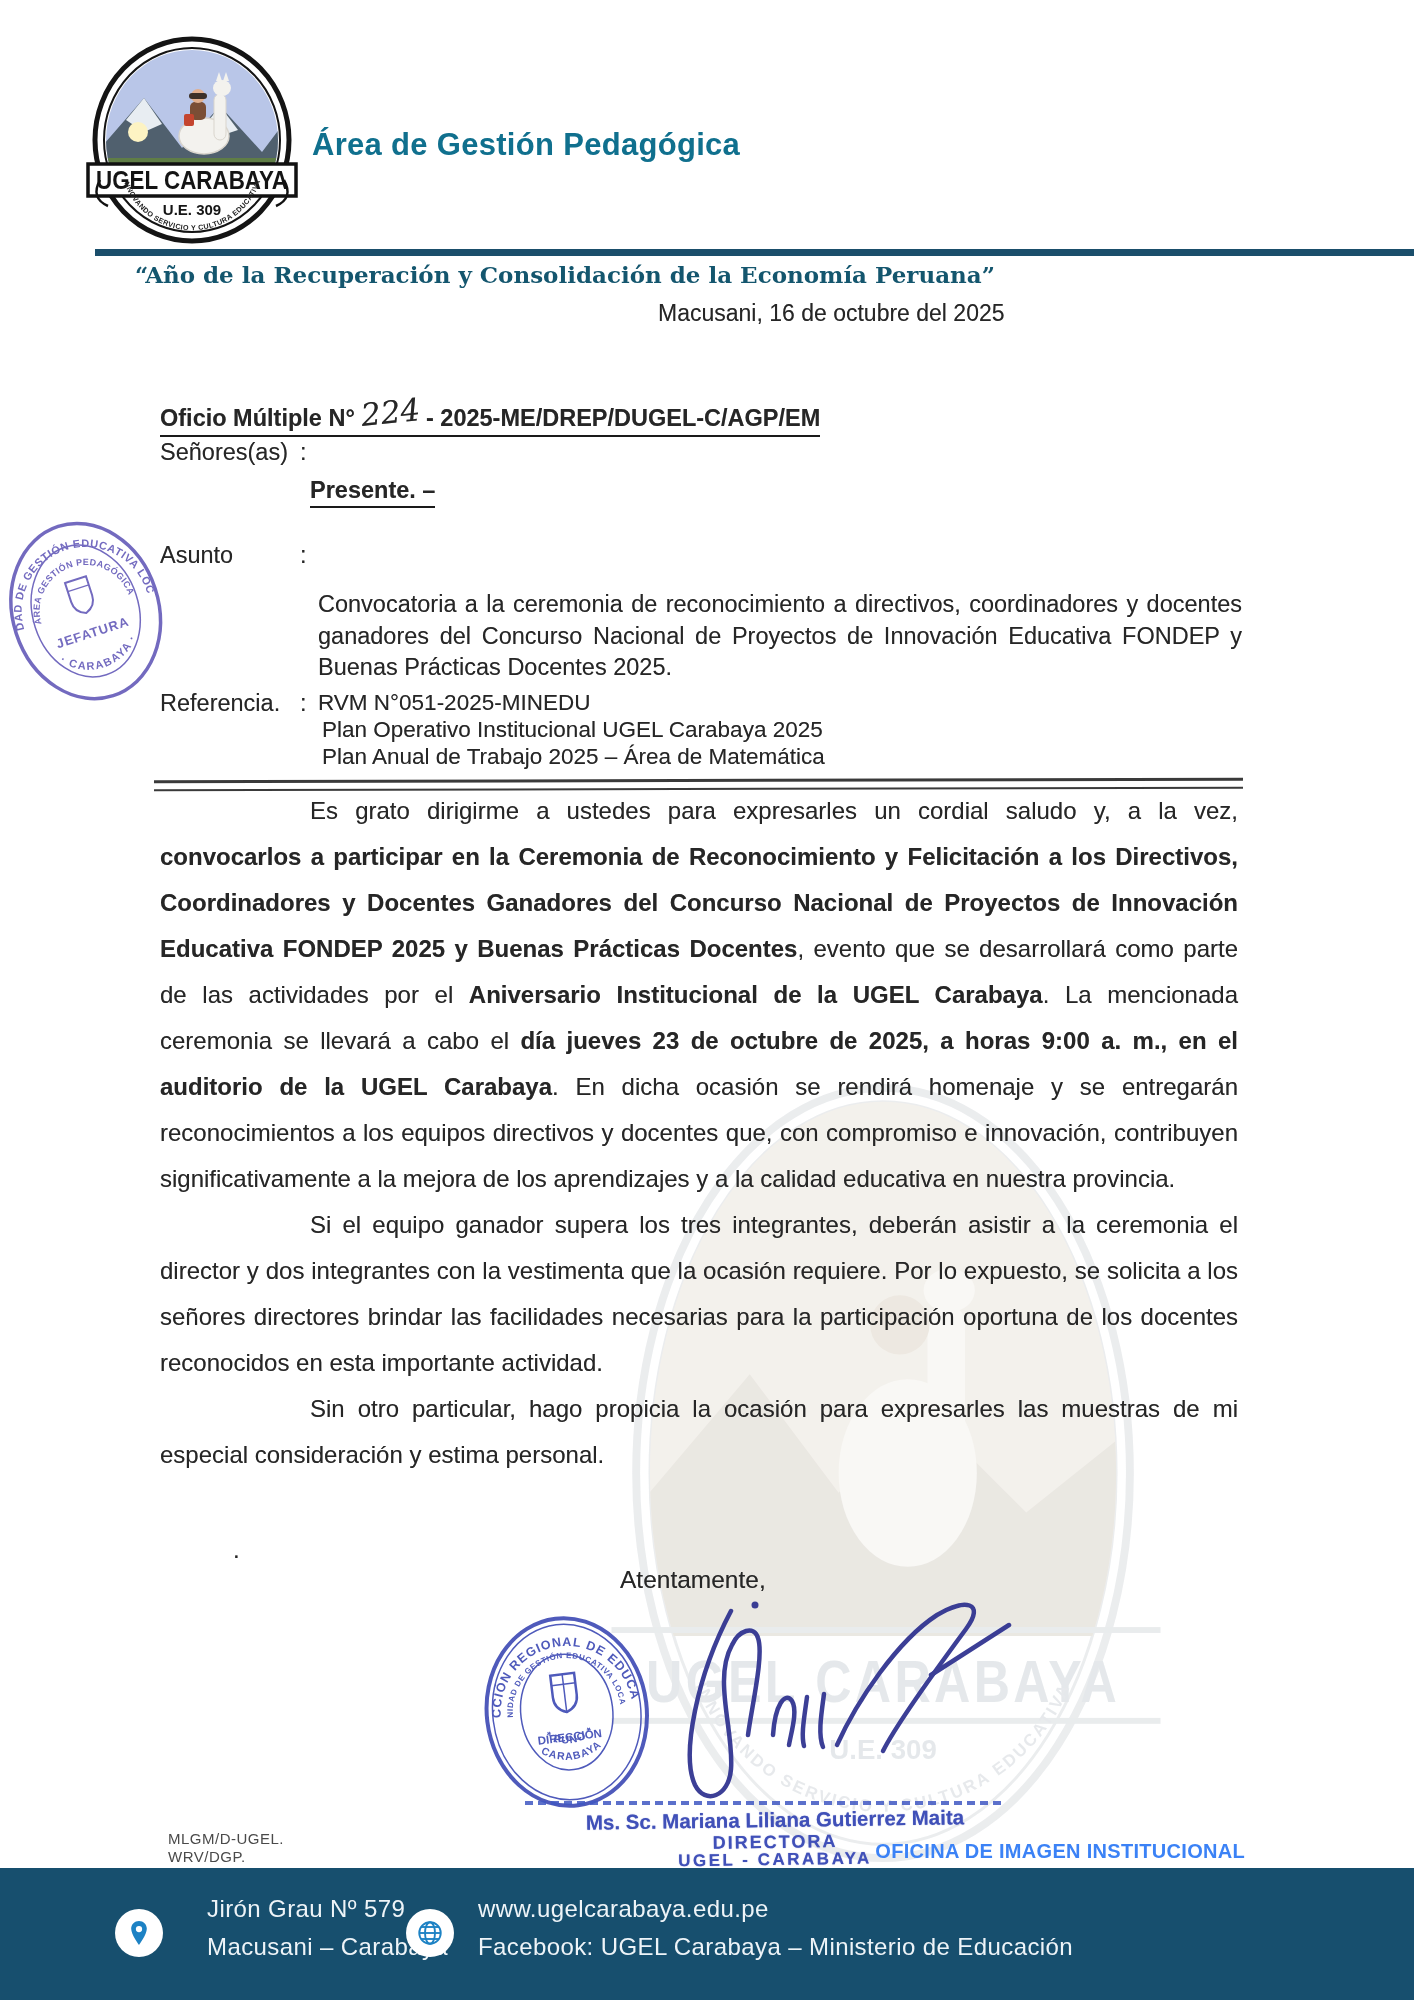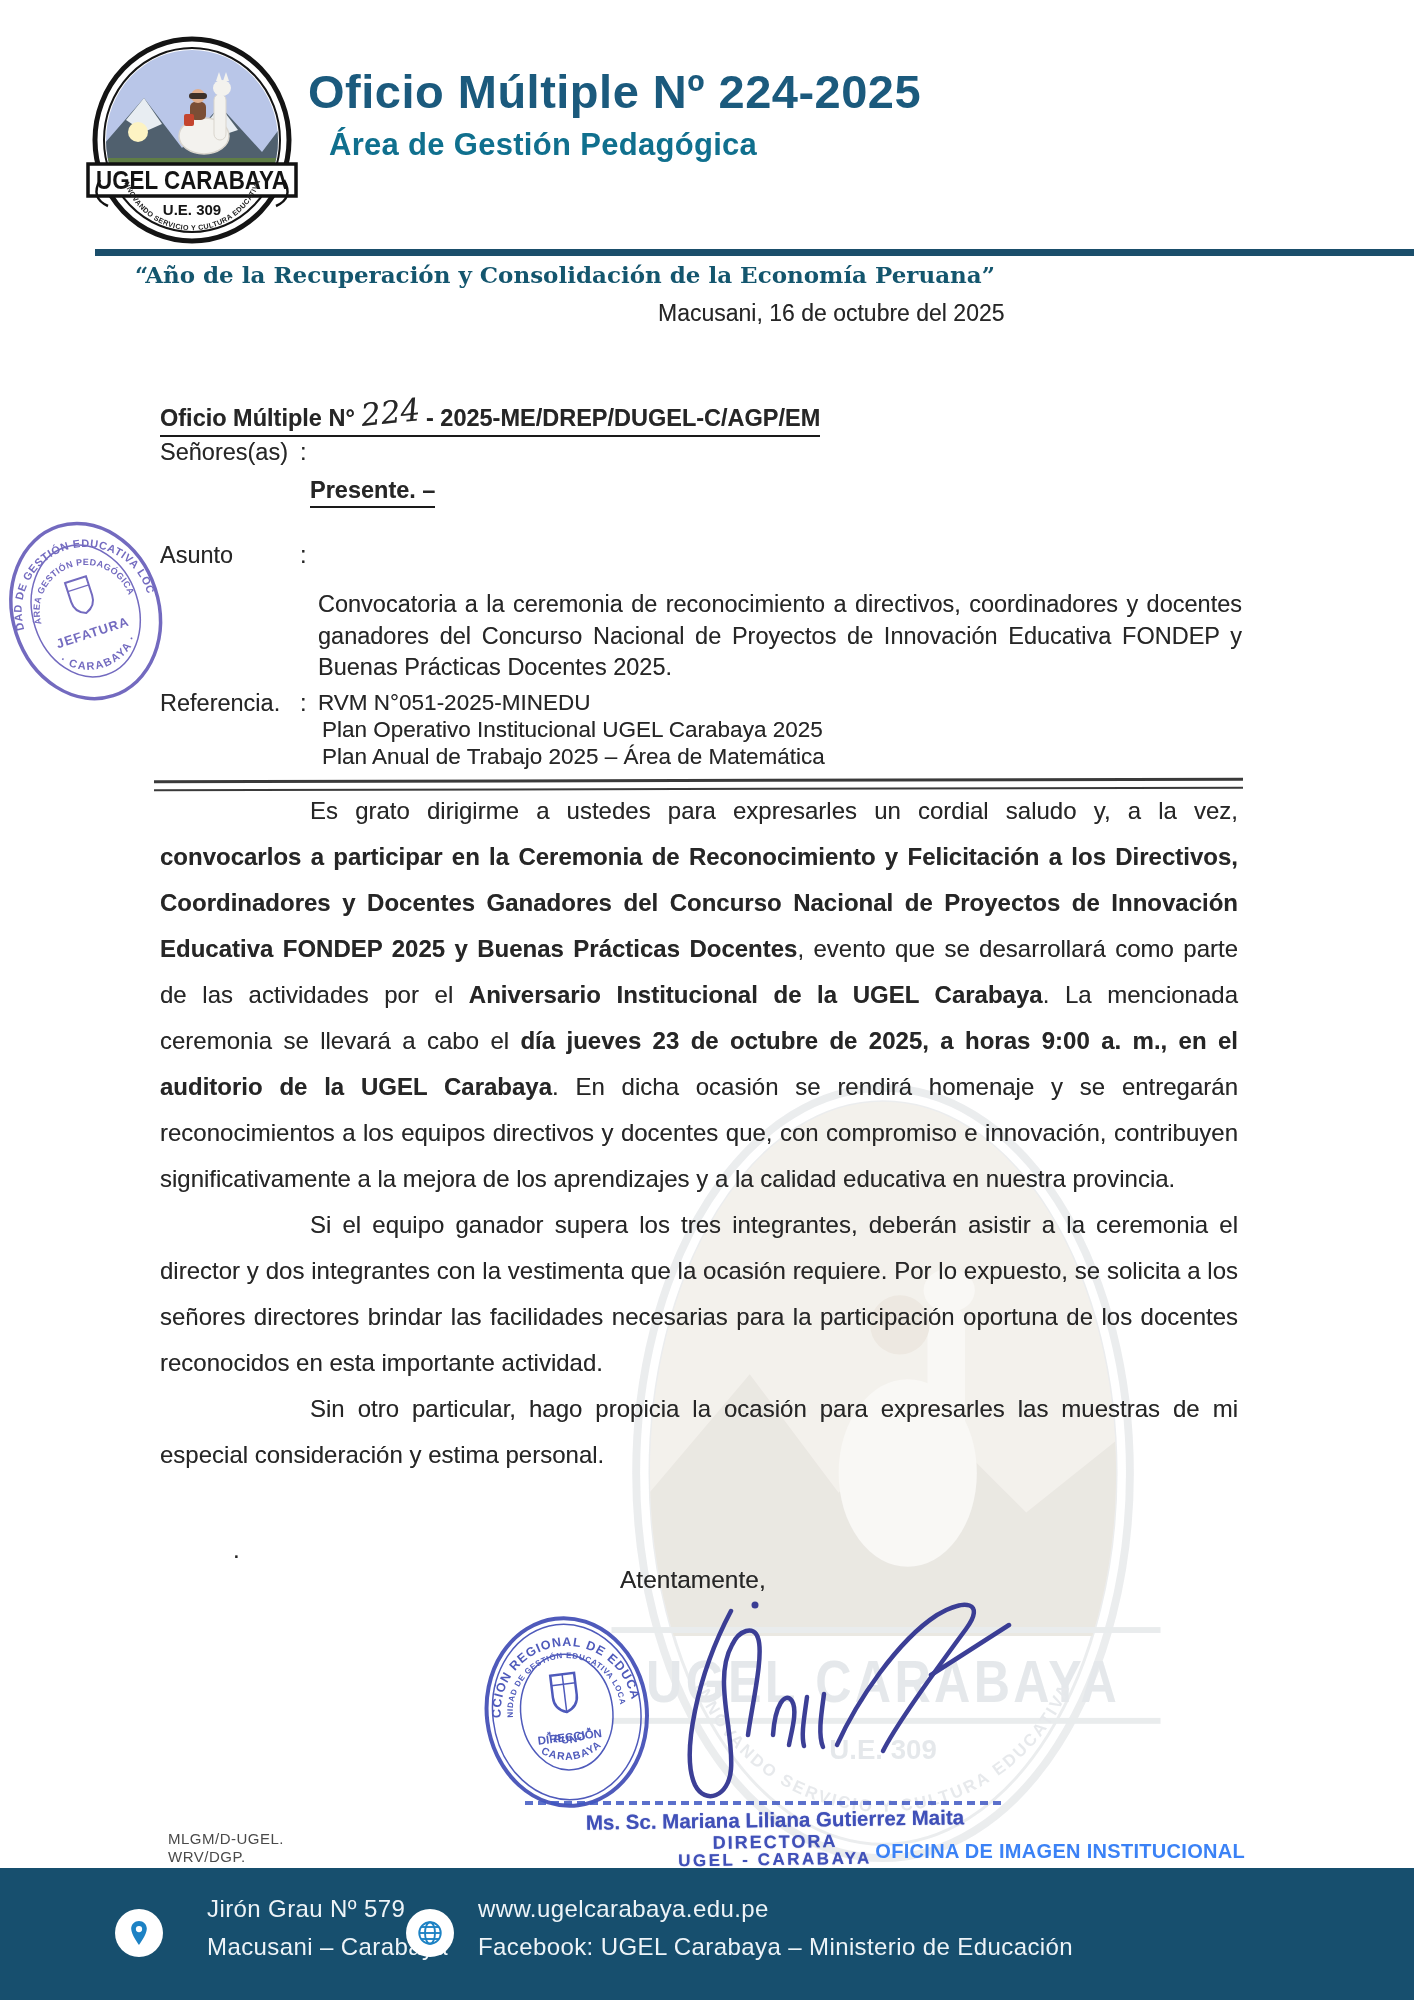--- a/index.html
+++ b/index.html
@@ -4,21 +4,21 @@
 <style>
   html,body{margin:0;padding:0;background:#9aa0a6;}
   .page{
     position:relative;width:1414px;height:2000px;margin:0 auto;
     background:#ffffff;overflow:hidden;
     font-family:"Liberation Sans",sans-serif;color:#242424;
   }
   .abs{position:absolute;}
   
   .hdr-title{left:308px;top:64px;font-size:47px;font-weight:800;color:#1b5a7d;letter-spacing:.5px;}
-  .hdr-sub{left:329px;top:127px;font-size:31px;font-weight:700;color:#10708e;letter-spacing:.3px;}
+  .hdr-sub{left:312px;top:127px;font-size:31px;font-weight:700;color:#10708e;letter-spacing:.3px;}
   .hdr-rule{left:95px;top:249px;width:1319px;height:7px;background:#1a4e6b;}
   .quote{left:0;top:261px;width:1130px;text-align:center;
     font-family:"DejaVu Serif",serif;font-weight:600;font-size:23px;color:#14566e;}
   .dateline{left:658px;top:300px;font-size:23px;color:#1f1f1f;}
   
   .scan{color:#262626;text-shadow:0 0 .6px rgba(20,20,20,.35);}
   .oficio-line{left:160px;top:397px;font-size:23.5px;font-weight:700;}
   .u2{border-bottom:2.5px solid #1a1a1a;padding-bottom:2px;display:inline-block;}
   .hand{font-family:"DejaVu Serif",serif;font-style:italic;font-weight:400;font-size:31px;
     display:inline-block;transform:rotate(-6deg);position:relative;top:-3px;padding:0 6px;}
@@ -118,21 +118,20 @@
     <rect x="2" y="128" width="208" height="32" fill="#ffffff" stroke="#111111" stroke-width="3.5"></rect>
     <text x="106" y="153" text-anchor="middle" font-size="25" font-weight="800" fill="#141414" textLength="192" lengthAdjust="spacingAndGlyphs">UGEL CARABAYA</text>
     <text x="106" y="179" text-anchor="middle" font-size="15" font-weight="700" fill="#141414">U.E. 309</text>
     <text font-size="7.2" font-weight="700" fill="#222222" letter-spacing=".4">
       <textPath href="#logomotto" startOffset="50%" text-anchor="middle">INNOVANDO SERVICIO Y CULTURA EDUCATIVA</textPath>
     </text>
     <path d="M 14 144 q -10 18 8 26" fill="none" stroke="#111" stroke-width="2.5"></path>
     <path d="M 198 144 q 10 18 -8 26" fill="none" stroke="#111" stroke-width="2.5"></path>
   </svg>
 
-  <div class="abs hdr-title">Oficio Múltiple Nº 224-2025</div>
   <div class="abs hdr-sub">Área de Gestión Pedagógica</div>
   <div class="abs hdr-rule"></div>
   <div class="abs quote">“Año de la Recuperación y Consolidación de la Economía Peruana”</div>
   <div class="abs dateline scan">Macusani, 16 de octubre del 2025</div>
 
   <div class="abs oficio-line scan">
     <span class="u2"><span>Oficio Múltiple N°</span><span class="hand">224</span><span>- 2025-ME/DREP/DUGEL-C/AGP/EM</span></span>
   </div>
   <div class="abs row-label scan" style="top:439px">Señores(as)</div>
   <div class="abs row-colon scan" style="top:439px">:</div>

